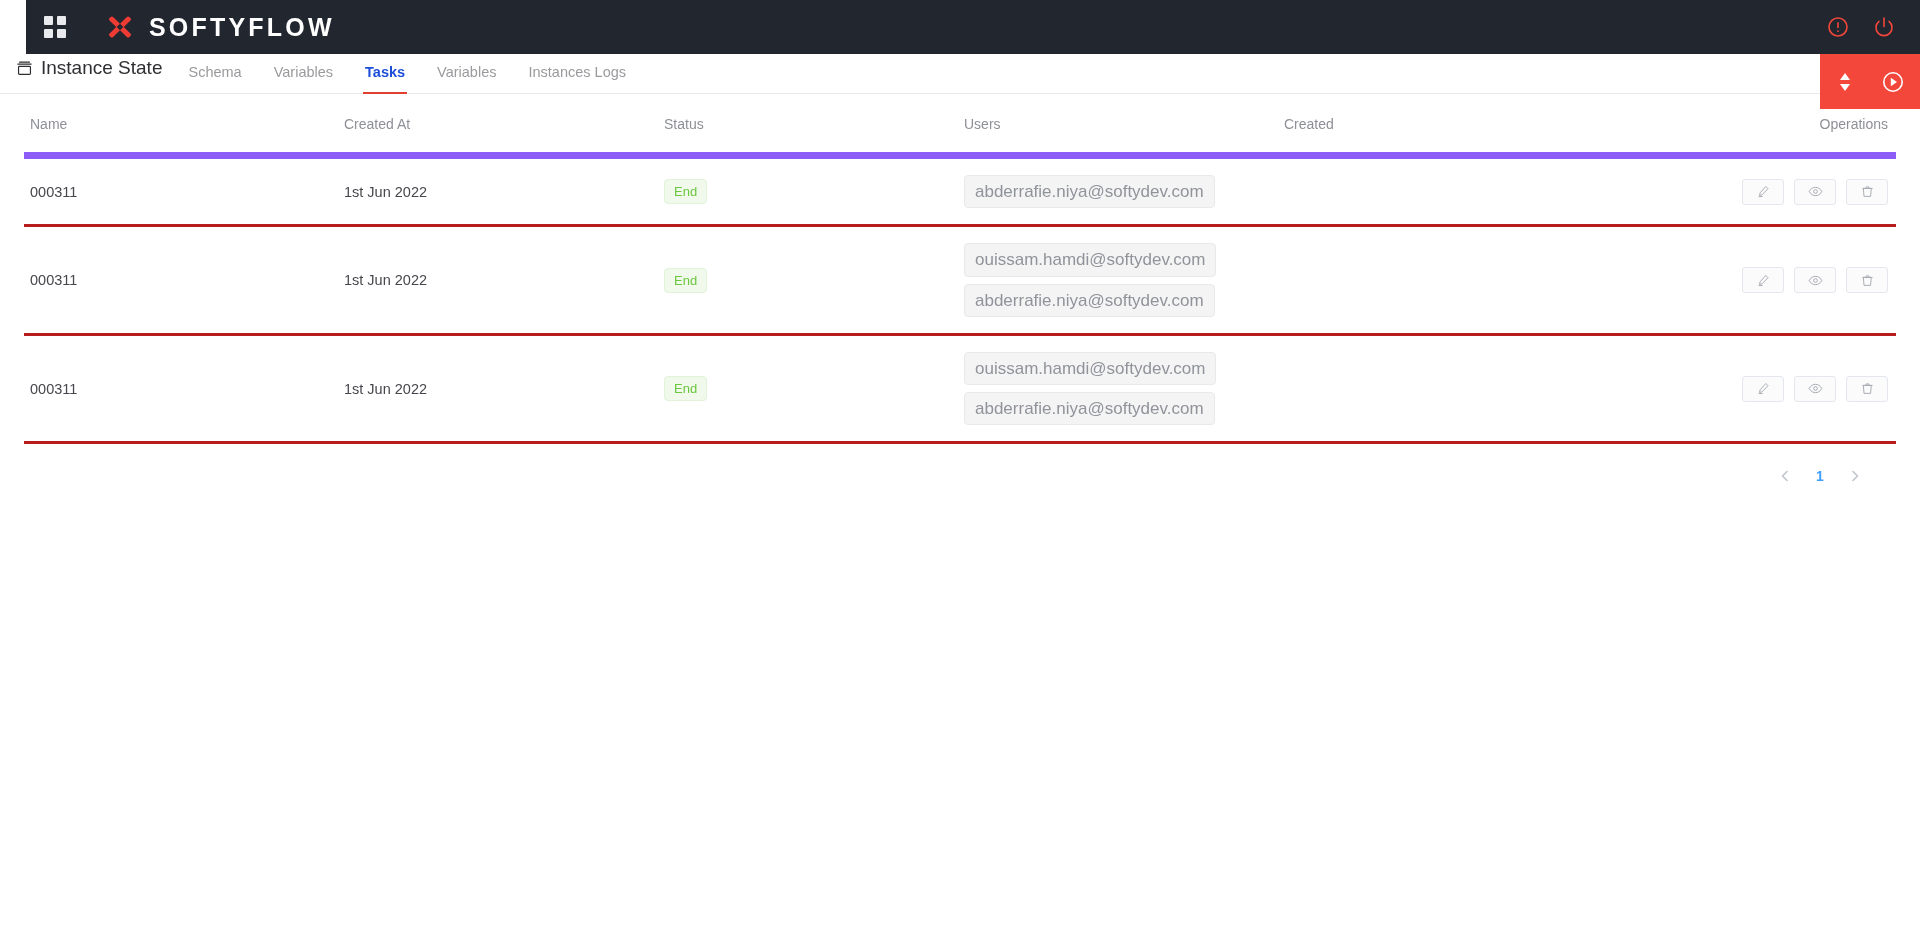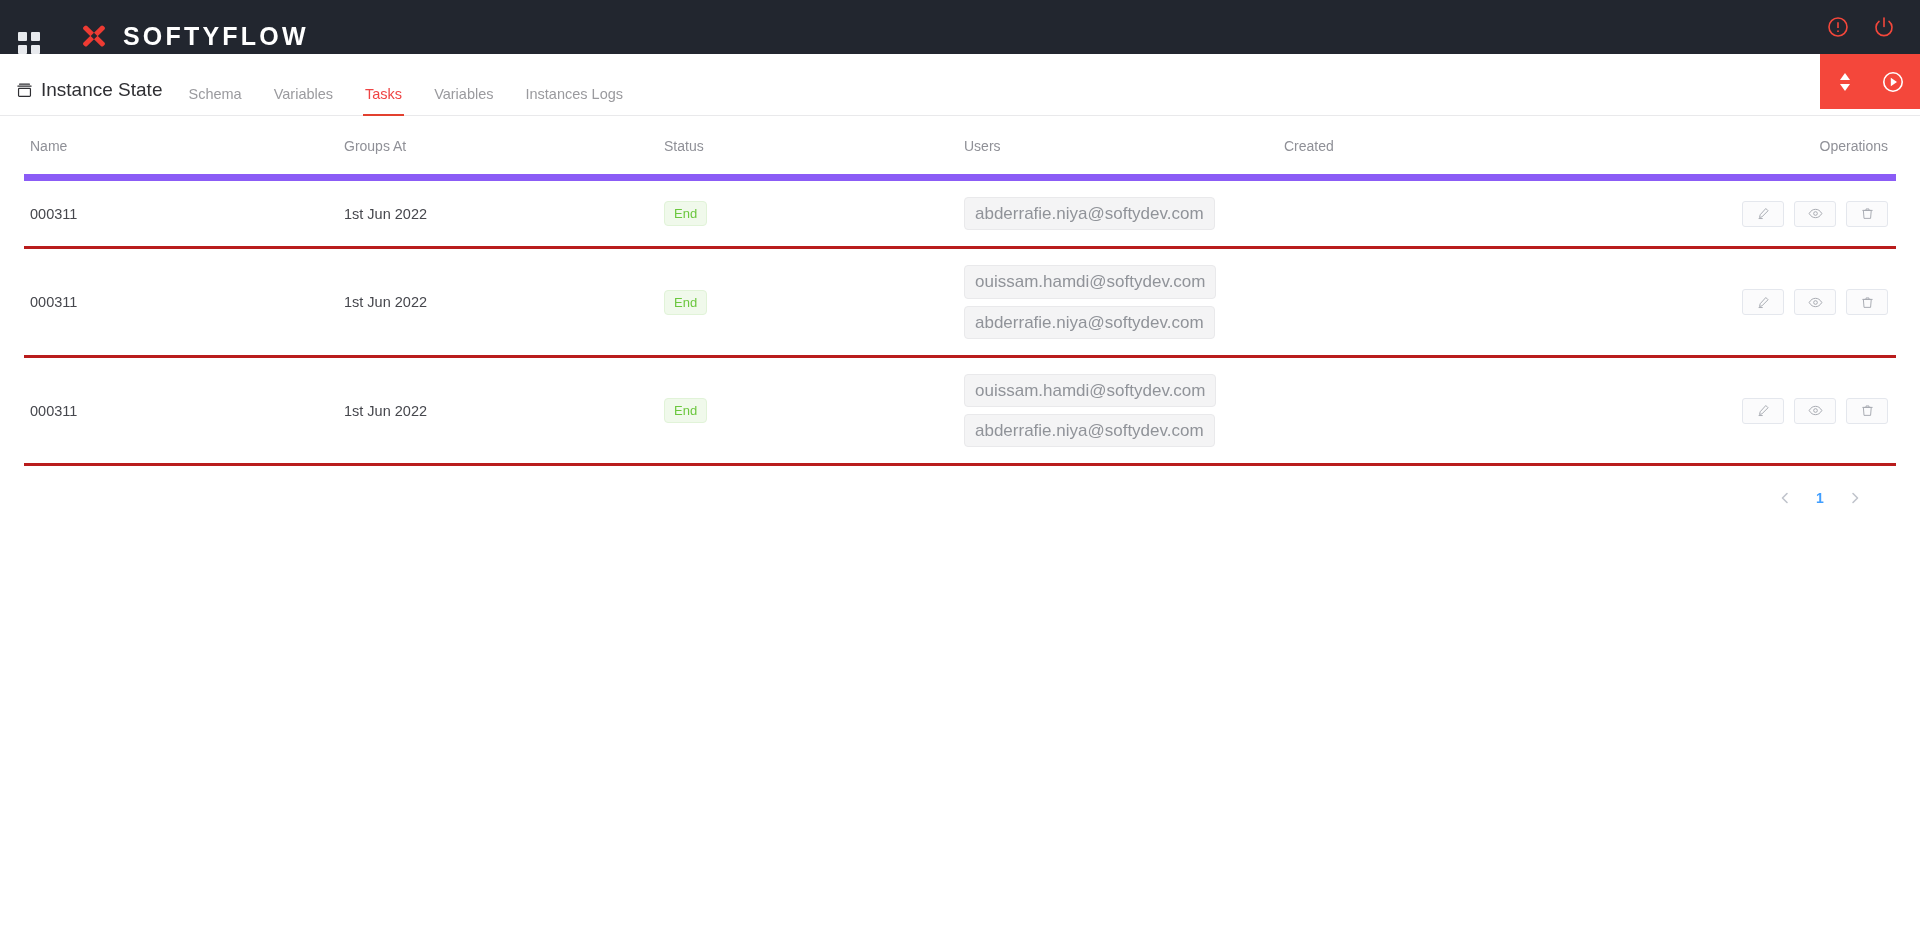--- a/index.html
+++ b/index.html
@@ -10,23 +10,24 @@
     background: #ffffff;
     font-family: "Liberation Sans", sans-serif;
     overflow: hidden;
   }
 
   
   .navbar {
     height: 54px;
     background: #22262F;
     display: flex;
-    align-items: flex-end;
+    align-items: center;
     padding: 0 22px 0 18px;
     position: relative;
+    margin-left: 26px;
   }
   .apps-icon {
     width: 22px;
     height: 22px;
     display: grid;
     grid-template-columns: 9px 9px;
     grid-template-rows: 9px 9px;
     gap: 4px;
     cursor: pointer;
   }
@@ -53,21 +54,21 @@
     top: 0;
     height: 54px;
     display: flex;
     align-items: center;
     gap: 22px;
   }
   .nav-right .nicon { cursor: pointer; display: block; }
 
   
   .tabstrip {
-    height: 62px;
+    height: 40px;
     background: #FFFFFF;
     border-bottom: 1px solid #E9E9EB;
     display: flex;
     align-items: flex-end;
     position: relative;
     padding-left: 10px;
   }
   .instance-state {
     display: flex;
     align-items: center;
@@ -82,22 +83,22 @@
   .tabs { display: flex; align-items: flex-end; gap: 0; }
   .tab {
     padding: 0 16px 13px 16px;
     font-size: 14.5px;
     color: #9A9A9E;
     cursor: pointer;
     position: relative;
     white-space: nowrap;
   }
   .tab.active {
-    color: #ef4444;
-    font-weight: normal;
+    color: #1d4ed8;
+    font-weight: bold;
   }
   .tab.active::after {
     content: "";
     position: absolute;
     left: 14px; right: 14px; bottom: -1px;
     height: 2.5px;
     background: #E2402F;
   }
 
   .action-bar {
@@ -260,21 +261,21 @@
       <polygon points="9.8,7.8 16,12 9.8,16.2" fill="#FFFFFF" stroke="none"></polygon>
     </svg>
   </div>
 </div>
 
 <div class="table-wrap">
   <table>
     <thead>
       <tr>
         <th class="col-name">Name</th>
-        <th class="col-created">Groups At</th>
+        <th class="col-created">Created At</th>
         <th class="col-status">Status</th>
         <th class="col-users">Users</th>
         <th class="col-groups">Created</th>
         <th class="col-ops">Operations</th>
       </tr>
     </thead>
     <tbody id="table-body">
         <tr>
           <td class="cell-name">000311</td>
           <td>1st Jun 2022</td>

